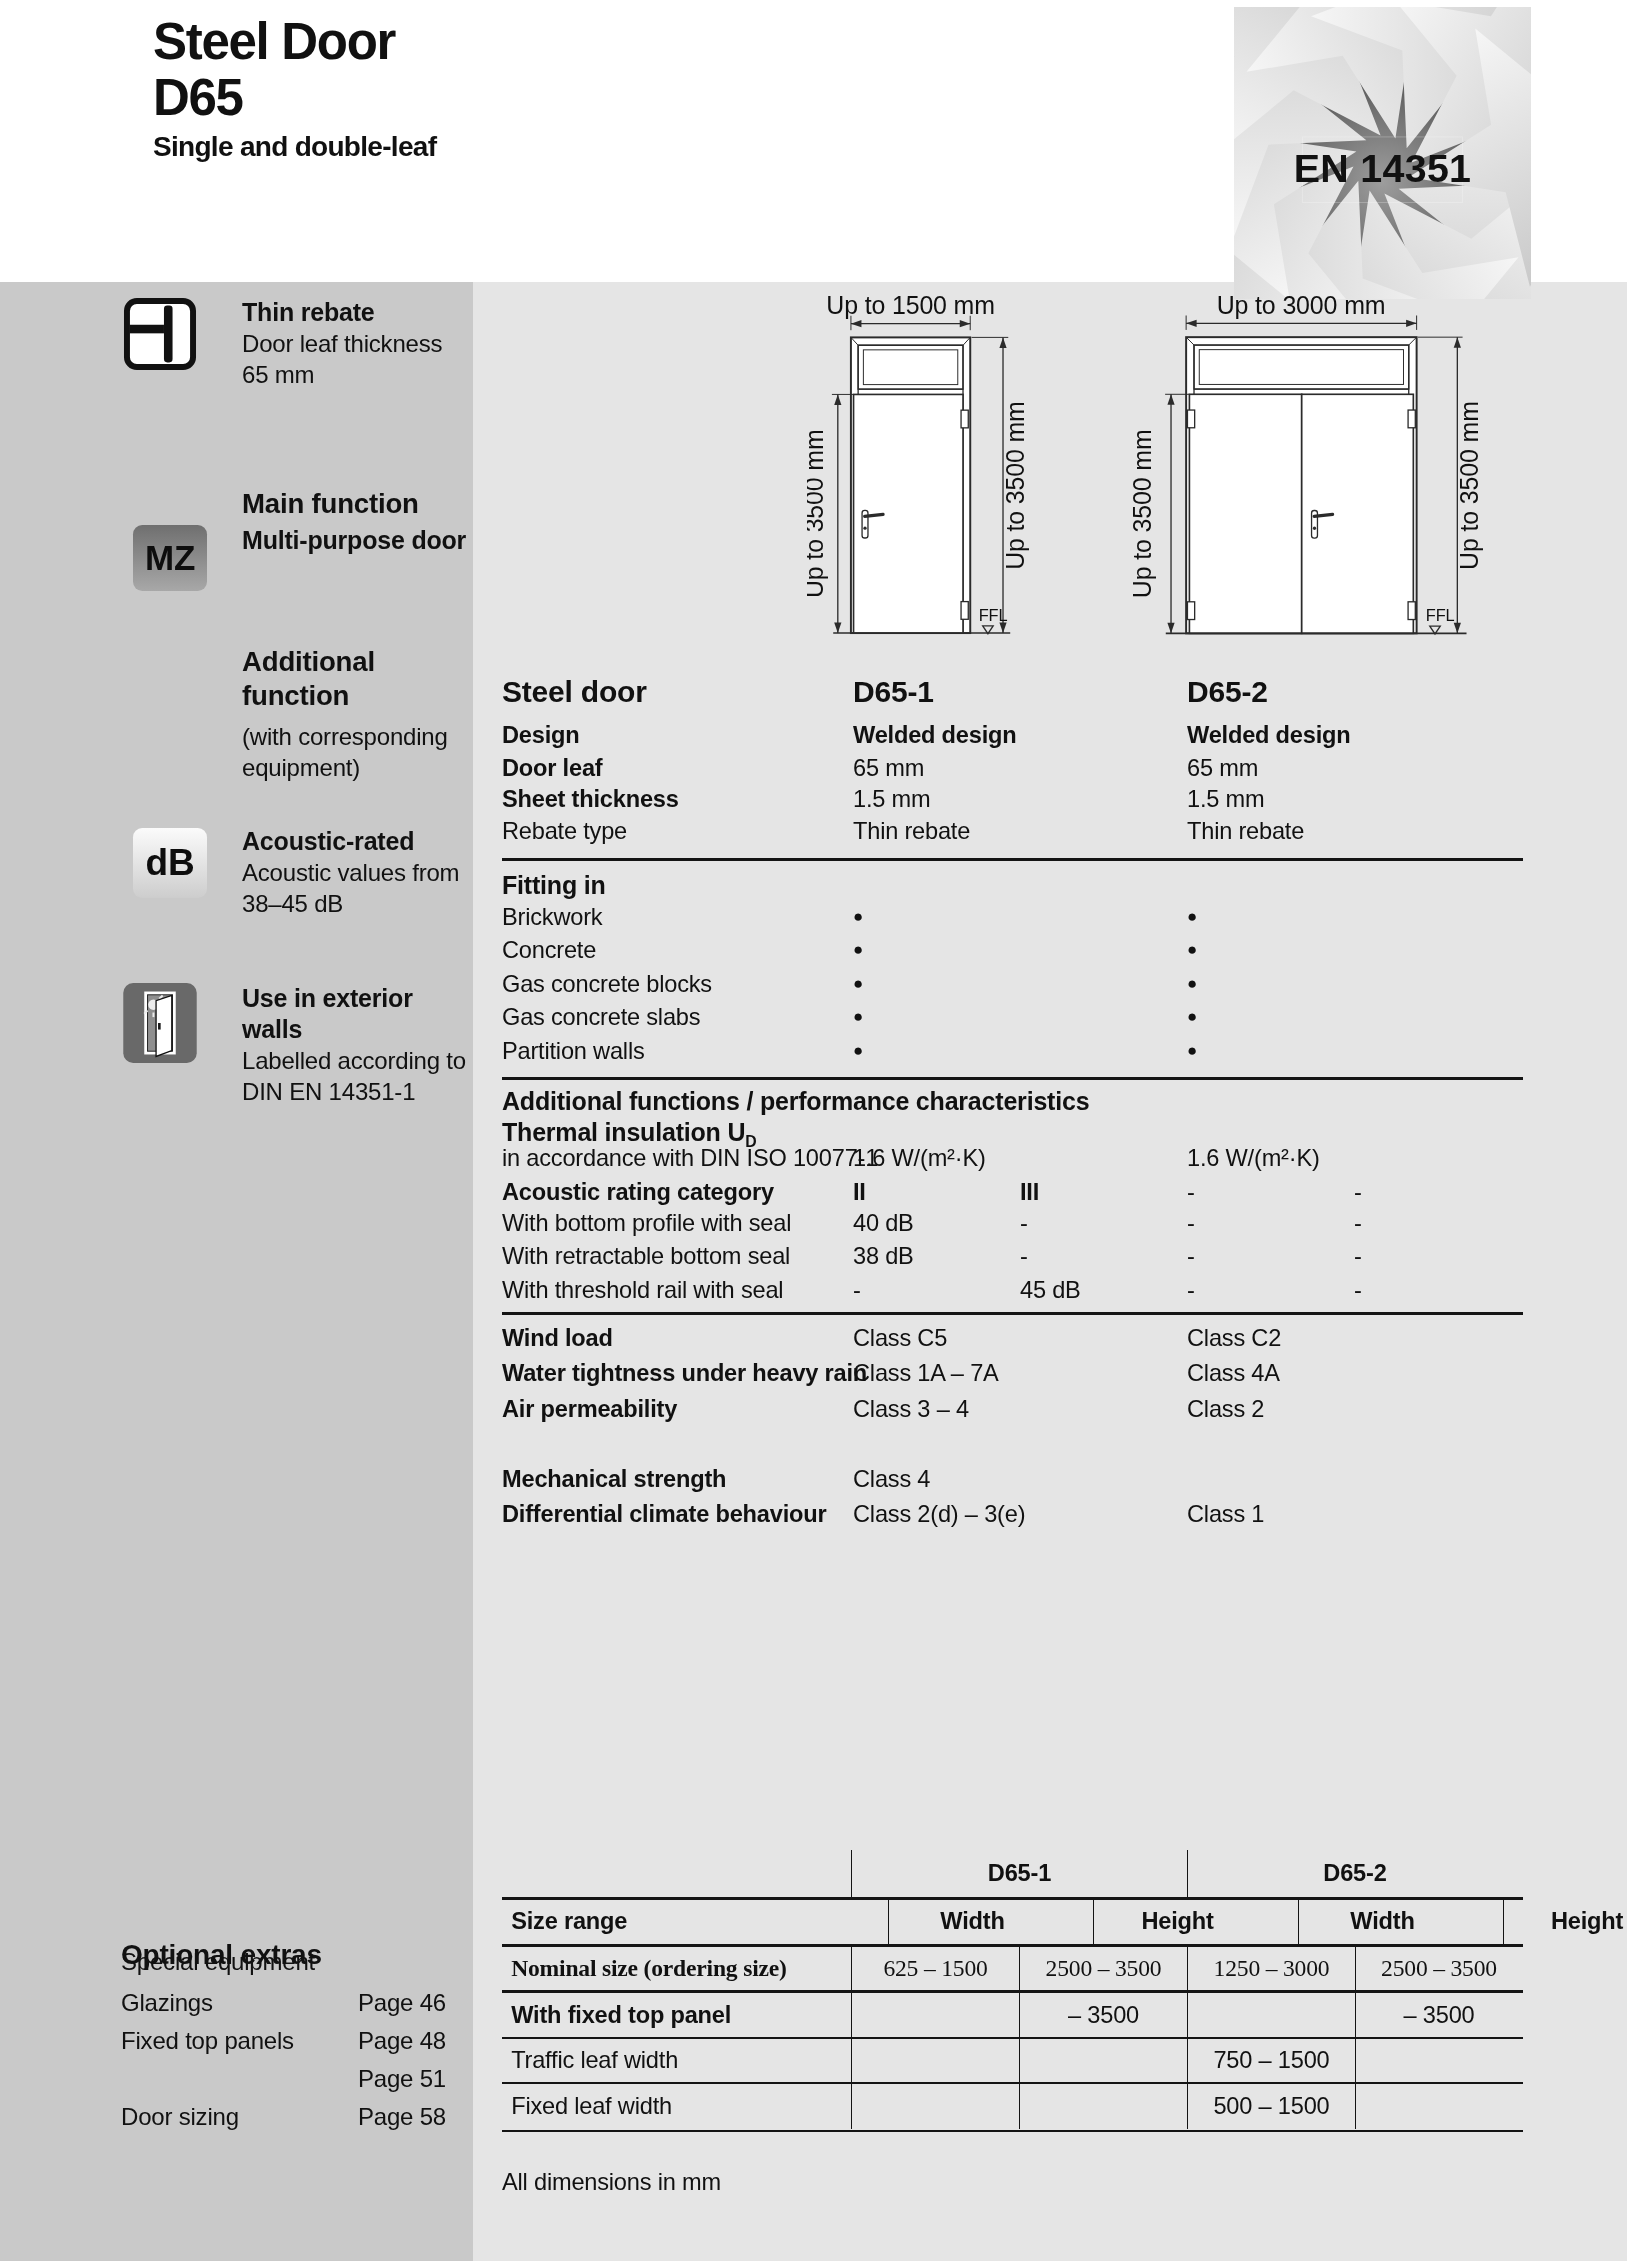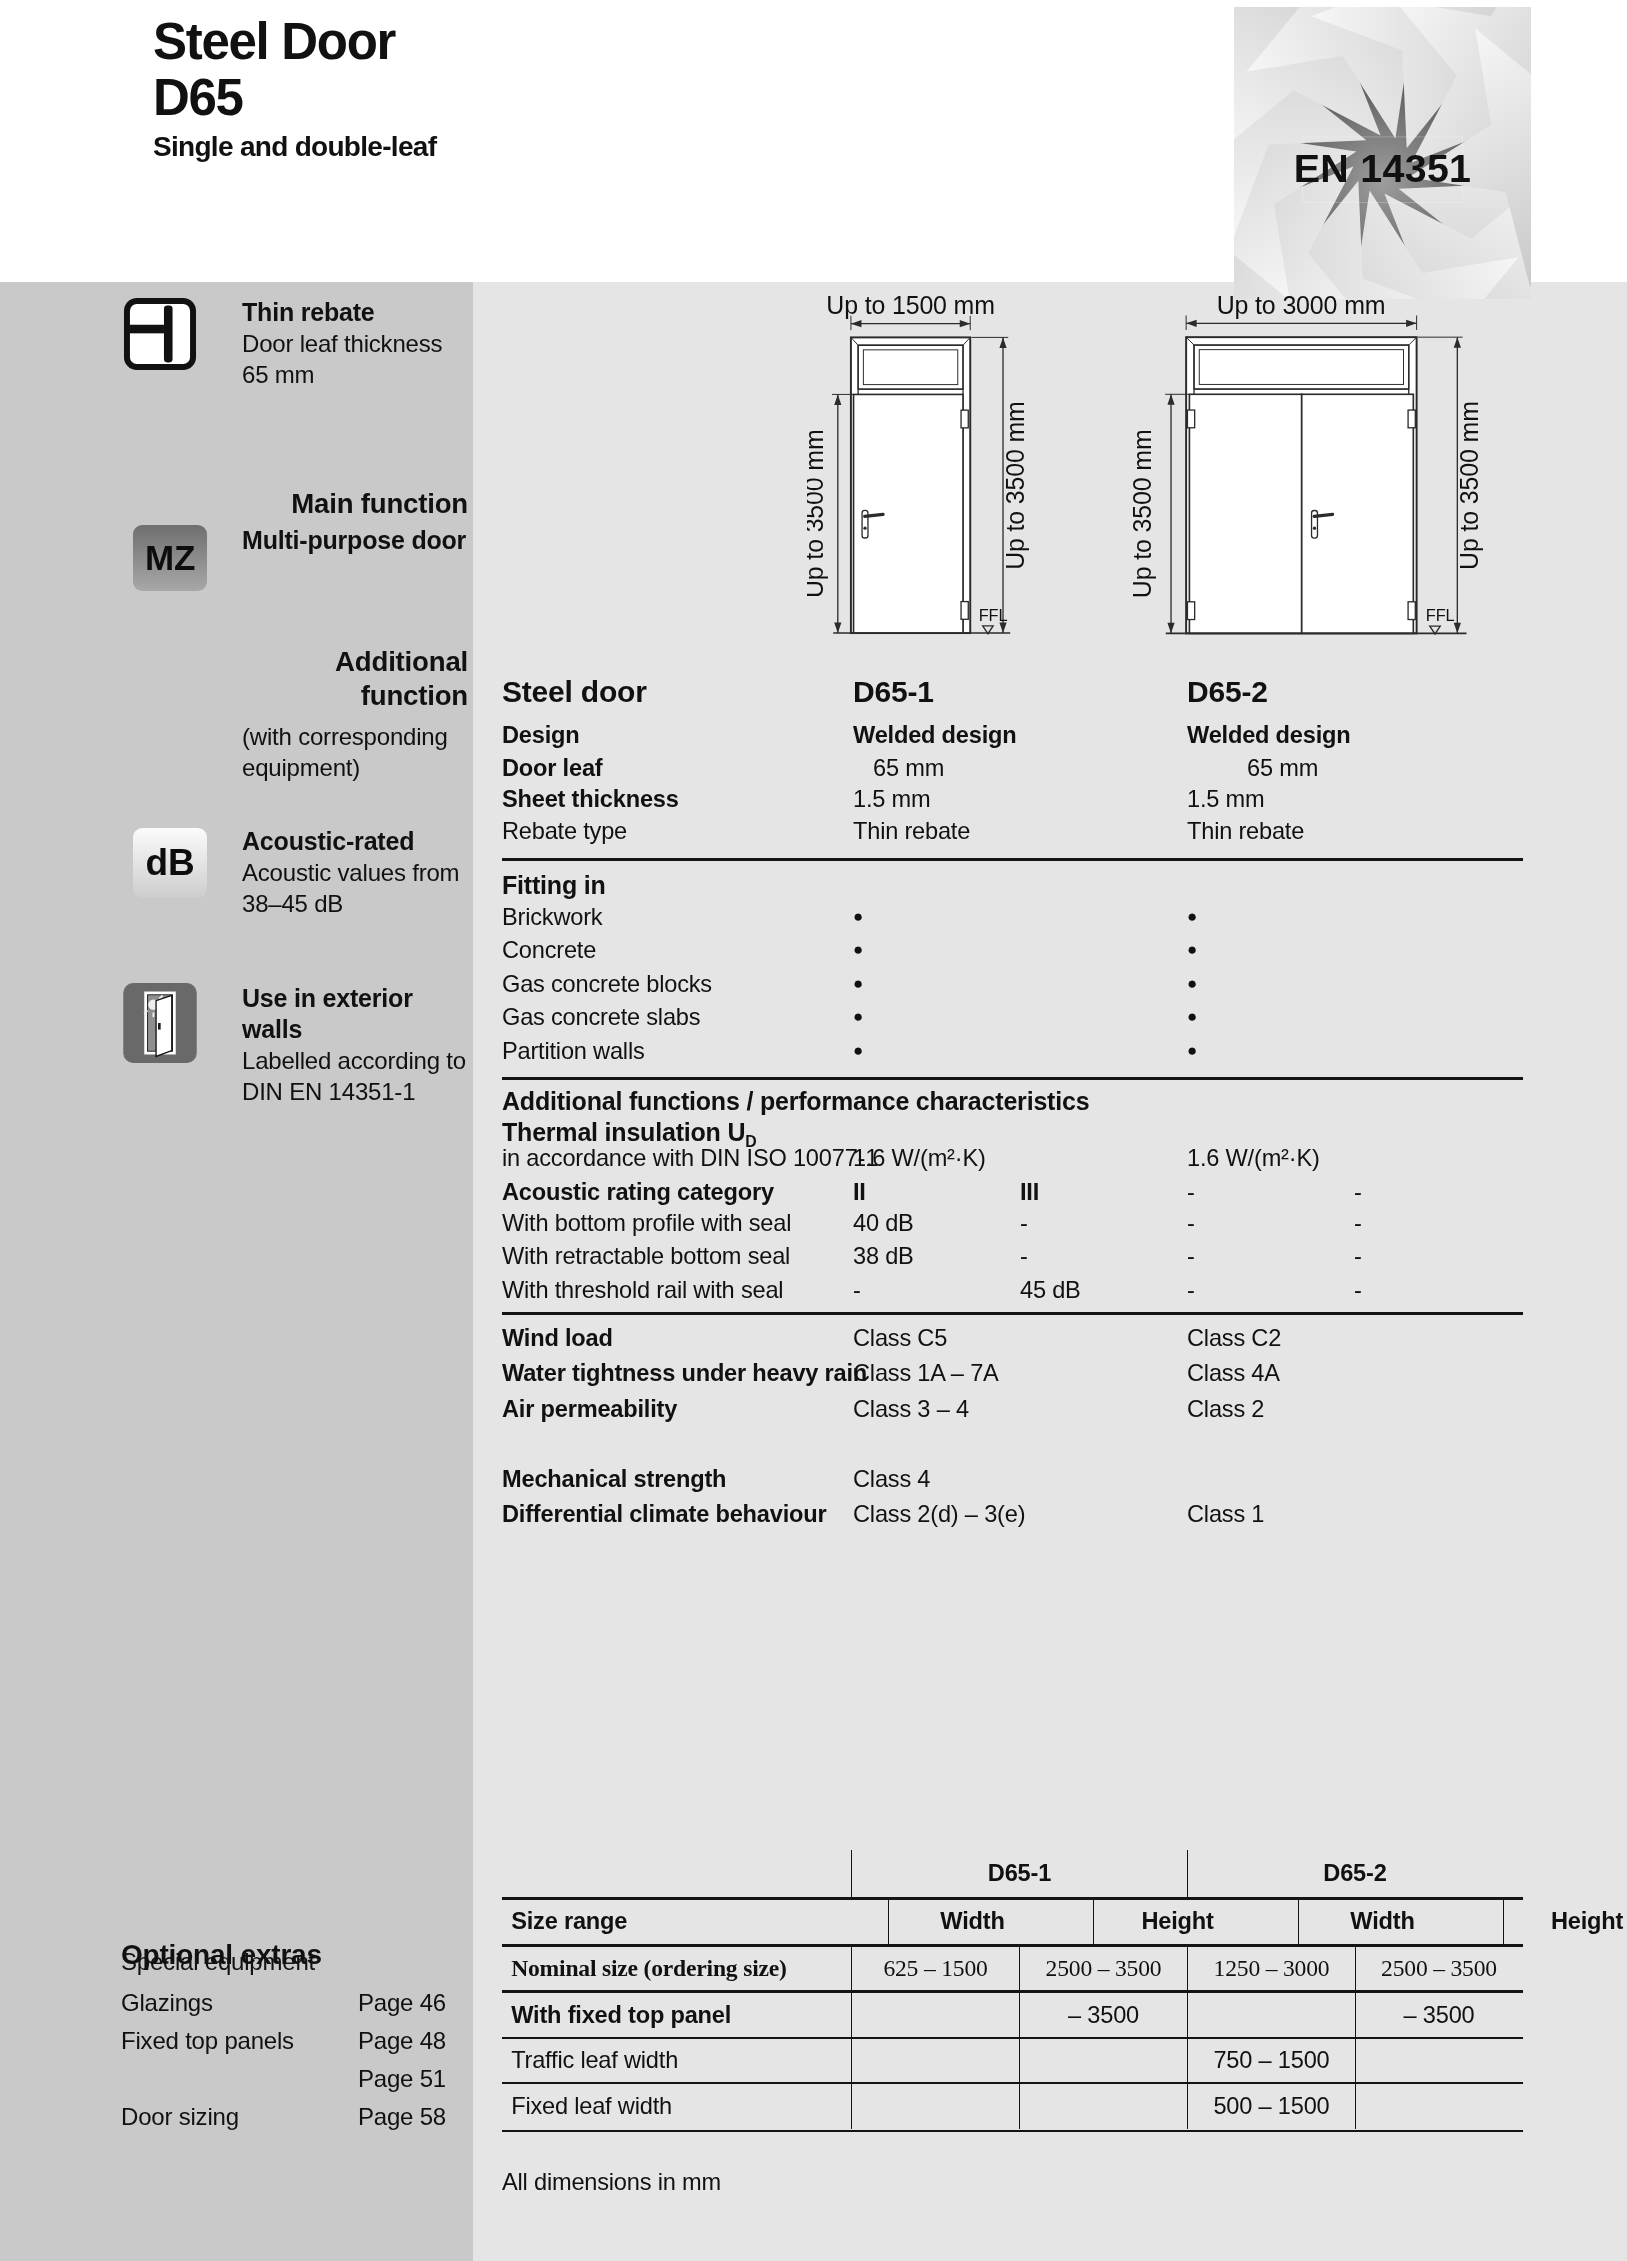--- a/index.html
+++ b/index.html
@@ -18,21 +18,21 @@
   
   .h-title{left:153px;top:14.4px;font-size:51px;font-weight:bold;line-height:56px;letter-spacing:-1.3px;white-space:pre-line;}
   .h-sub{left:153px;top:131px;font-size:28px;font-weight:bold;letter-spacing:-0.7px;}
 
   
   .sb-text{left:242px;width:226px;font-size:24px;line-height:31px;}
   .sb-title{font-weight:bold;font-size:25px;}
   .icon-box{left:133px;width:74px;border-radius:9.2px;display:flex;align-items:center;justify-content:center;font-weight:bold;color:#0d0d0d;}
   .icon-mz{top:525px;height:66px;background:linear-gradient(#6f6f6f,#a8a8a8);font-size:35px;}
   .icon-db{top:828px;height:70px;background:linear-gradient(#fbfbfb,#cdcdcd);font-size:37px;}
-  .sb-h2{font-size:27.6px;font-weight:bold;line-height:34px;text-align:right;}
+  .sb-h2{font-size:27.6px;font-weight:bold;line-height:34px;}
 
   
   .opt-item{font-size:24px;line-height:30px;}
 
   
   #spec{left:502px;top:663px;width:1021px;height:932px;font-size:23.6px;}
   .srow{position:absolute;left:0;width:1021px;display:grid;grid-template-columns:351px 167px 167px 167px 167px;line-height:30px;}
   .srow>div{overflow:visible;white-space:nowrap;}
   .b{font-weight:bold;}
   .spec-head{font-size:30px;line-height:35px;}
@@ -272,21 +272,21 @@
     <div></div>
   </div>
 
   <div class="srow" style="top:57px;">
     <div class="b">Design</div>
     <div class="b">Welded design</div>
       <div></div>
     <div class="b">Welded design</div>
       <div></div>
   </div>
-  <div class="srow" style="top:90px;gap:20px;">
+  <div class="srow" style="top:90px;">
     <div class="b">Door leaf</div>
     <div>65 mm</div>
       <div></div>
     <div>65 mm</div>
       <div></div>
   </div>
   <div class="srow" style="top:121px;">
     <div class="b">Sheet thickness</div>
     <div>1.5 mm</div>
       <div></div>

